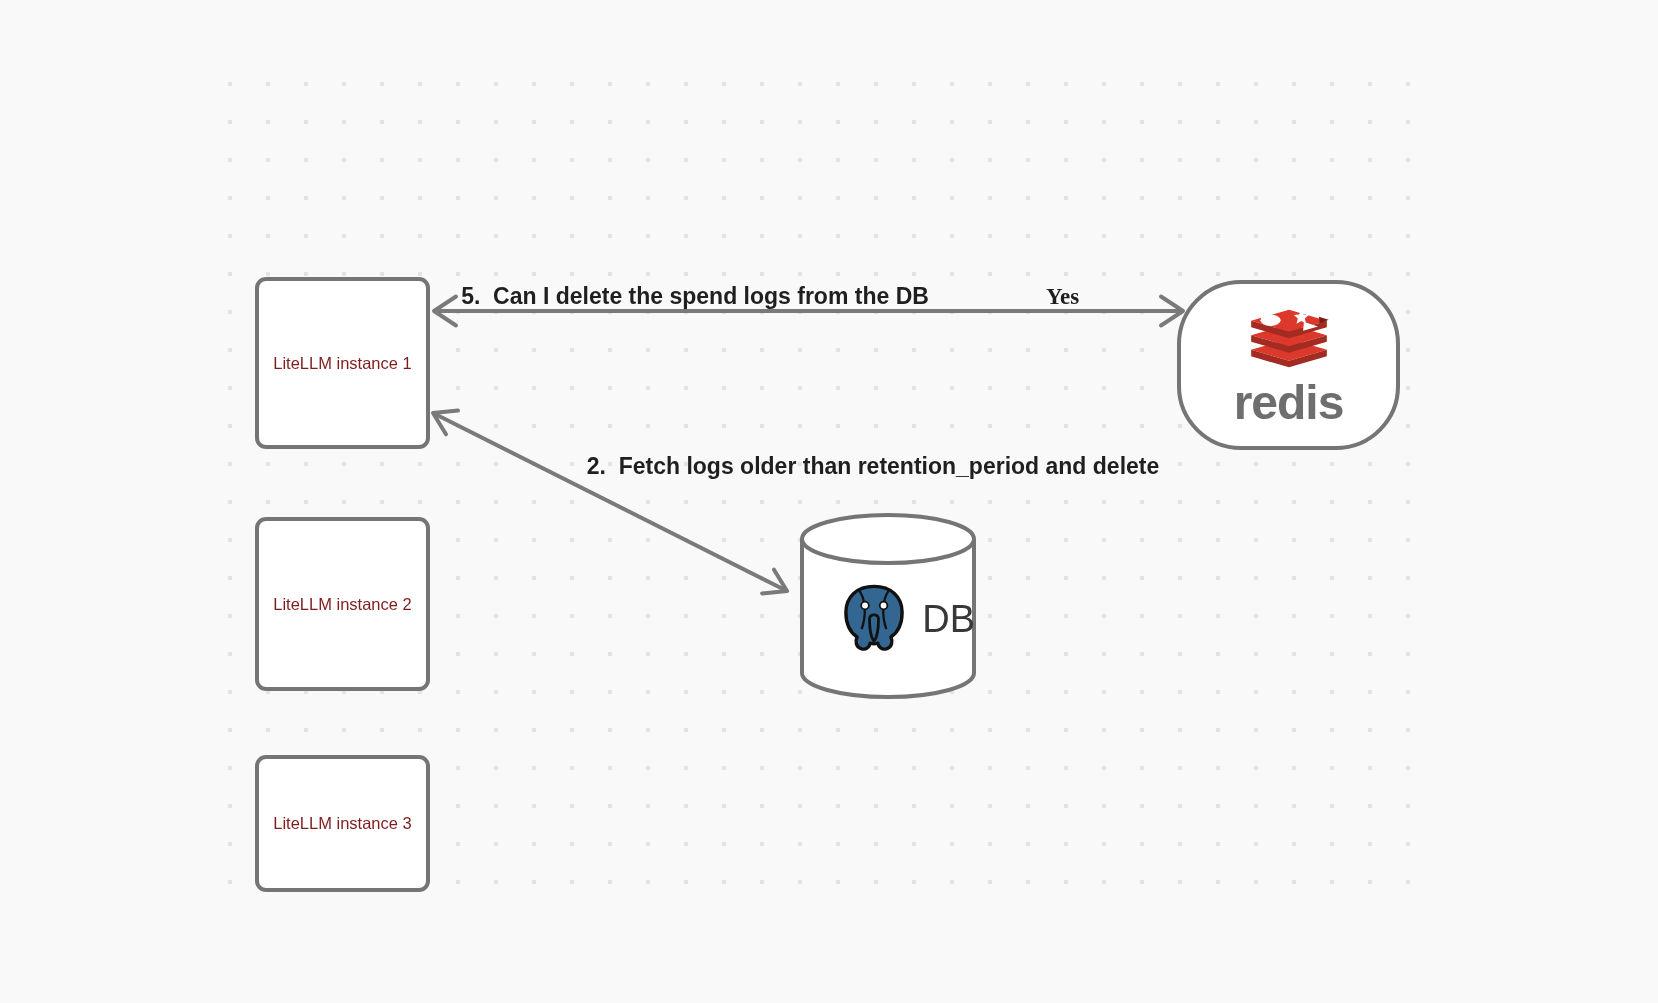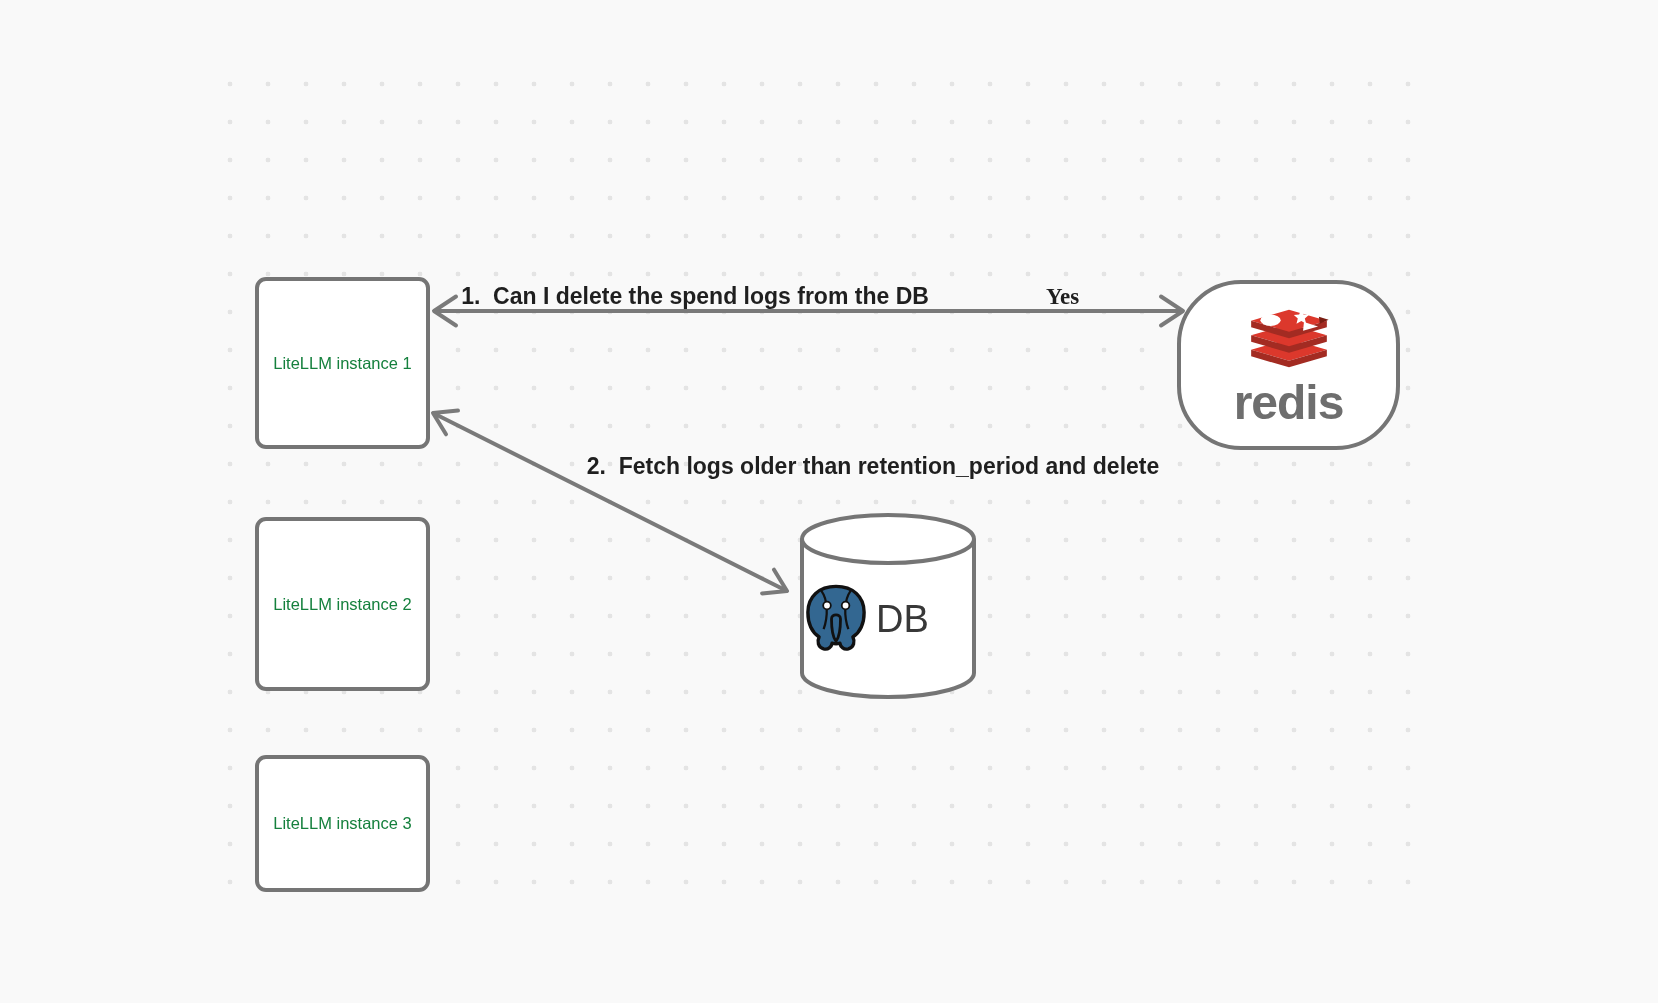--- a/index.html
+++ b/index.html
@@ -26,33 +26,33 @@
     box-sizing:border-box;
     display:flex;align-items:center;justify-content:center;
   }
   .instance{
     left:255px;width:175px;height:174px;border-radius:11px;
   }
   .instance-1{top:277px;height:172px;}
   .instance-2{top:517px;}
   .instance-3{top:755px;height:137px;}
   .instance .node-label{
-    font-size:16.5px;color:#15803d;text-align:center;line-height:1.25;
+    font-size:16.5px;color:#7f1d1d;text-align:center;line-height:1.25;
   }
   .redis-node{
     left:1177px;top:280px;width:223px;height:170px;border-radius:64px;
     flex-direction:column;gap:2px;padding-top:6px;
   }
   .redis-wordmark{
     font-size:48px;font-weight:700;color:#6e6e6e;letter-spacing:-1px;line-height:1;
     margin-top:-2px;
   }
   .db-group{
     position:absolute;left:800px;top:580px;width:175px;height:78px;
-    display:flex;align-items:center;justify-content:flex-start;gap:4px;
+    display:flex;align-items:center;justify-content:flex-end;gap:12px;
   }
   .db-label{
     font-size:38px;font-weight:500;color:#383838;line-height:1;
   }
   .arrow-label{
     position:absolute;
     font-size:23px;font-weight:700;color:#1f1f1f;
     white-space:pre;line-height:1;
     transform:translateX(-50%);
   }
@@ -123,17 +123,17 @@
       <path d="M32 3 C17 3 7 12 7 26 C7 36 11 44 17 48 C15 52 16 57 21 58.5 C25 59.6 28 57 28.5 53.5 C30 54 34 54 35.5 53.5 C36 57 39 59.6 43 58.5 C48 57 49 52 47 48 C53 44 57 36 57 26 C57 12 47 3 32 3 Z" fill="#336791" stroke="#111111" stroke-width="3" stroke-linejoin="round"></path>
       <path d="M19 7 C25 15 25 30 21 41" fill="none" stroke="#111111" stroke-width="2"></path>
       <path d="M45 7 C39 15 39 30 43 41" fill="none" stroke="#111111" stroke-width="2"></path>
       <path d="M28 32 C28 42 29 48 32 52 C35 48 36 42 36 32 C36 27 28 27 28 32 Z" fill="#336791" stroke="#111111" stroke-width="2.5" stroke-linejoin="round"></path>
       <circle cx="24" cy="20" r="3.4" fill="#ffffff" stroke="#111111" stroke-width="1.6"></circle>
       <circle cx="40.5" cy="20" r="3.4" fill="#ffffff" stroke="#111111" stroke-width="1.6"></circle>
     </svg>
     <span class="db-label">DB</span>
   </div>
 
-  <div class="arrow-label label-step1">1.  Can I delete the spend logs from the DB</div>
+  <div class="arrow-label label-step1">5.  Can I delete the spend logs from the DB</div>
   <div class="arrow-label label-yes">Yes</div>
   <div class="arrow-label label-step2">2.  Fetch logs older than retention_period and delete</div>
 
 </div>
 
 </body></html>

